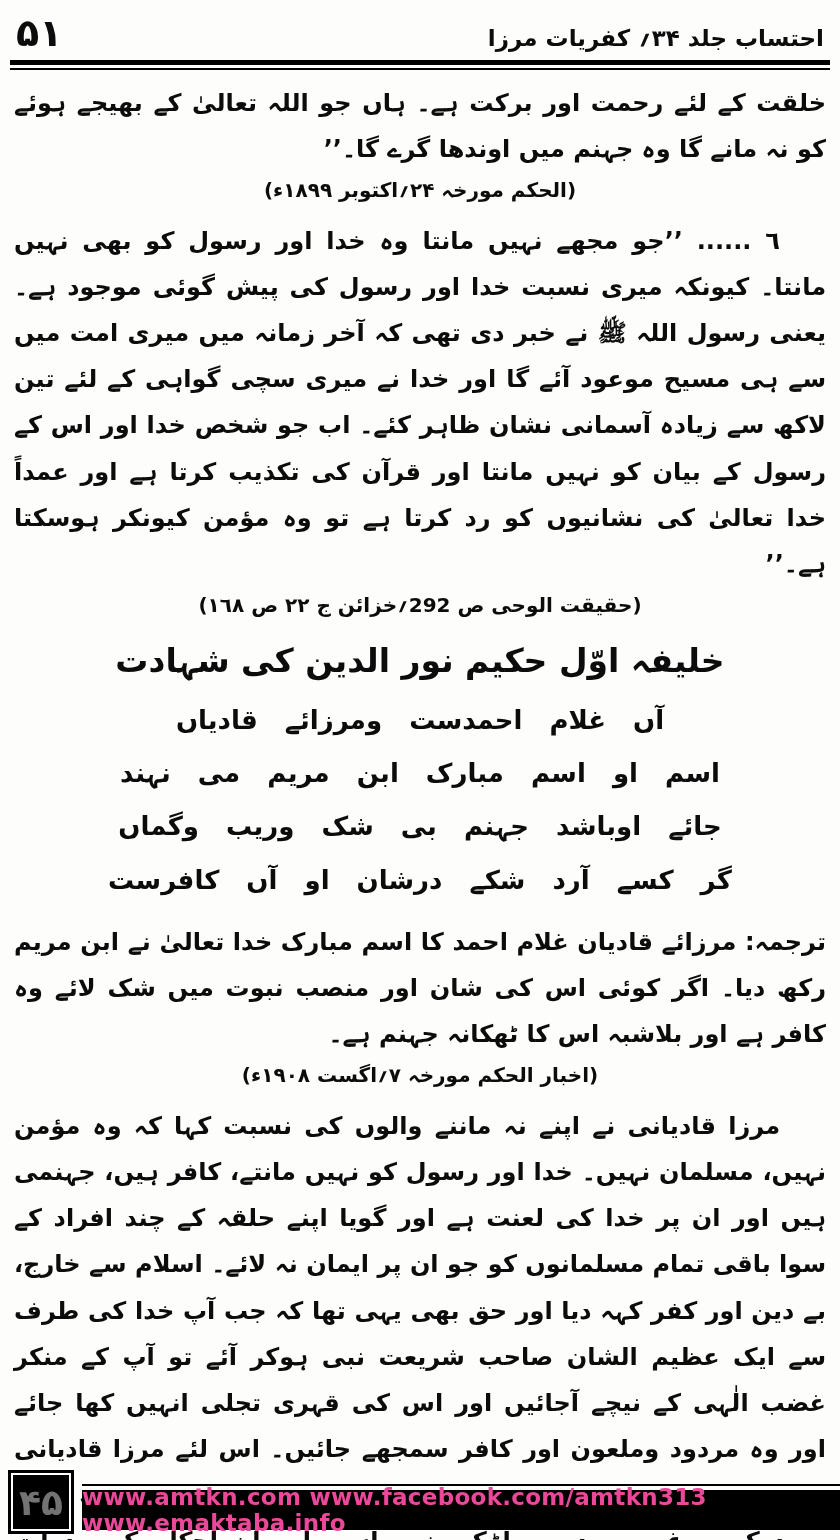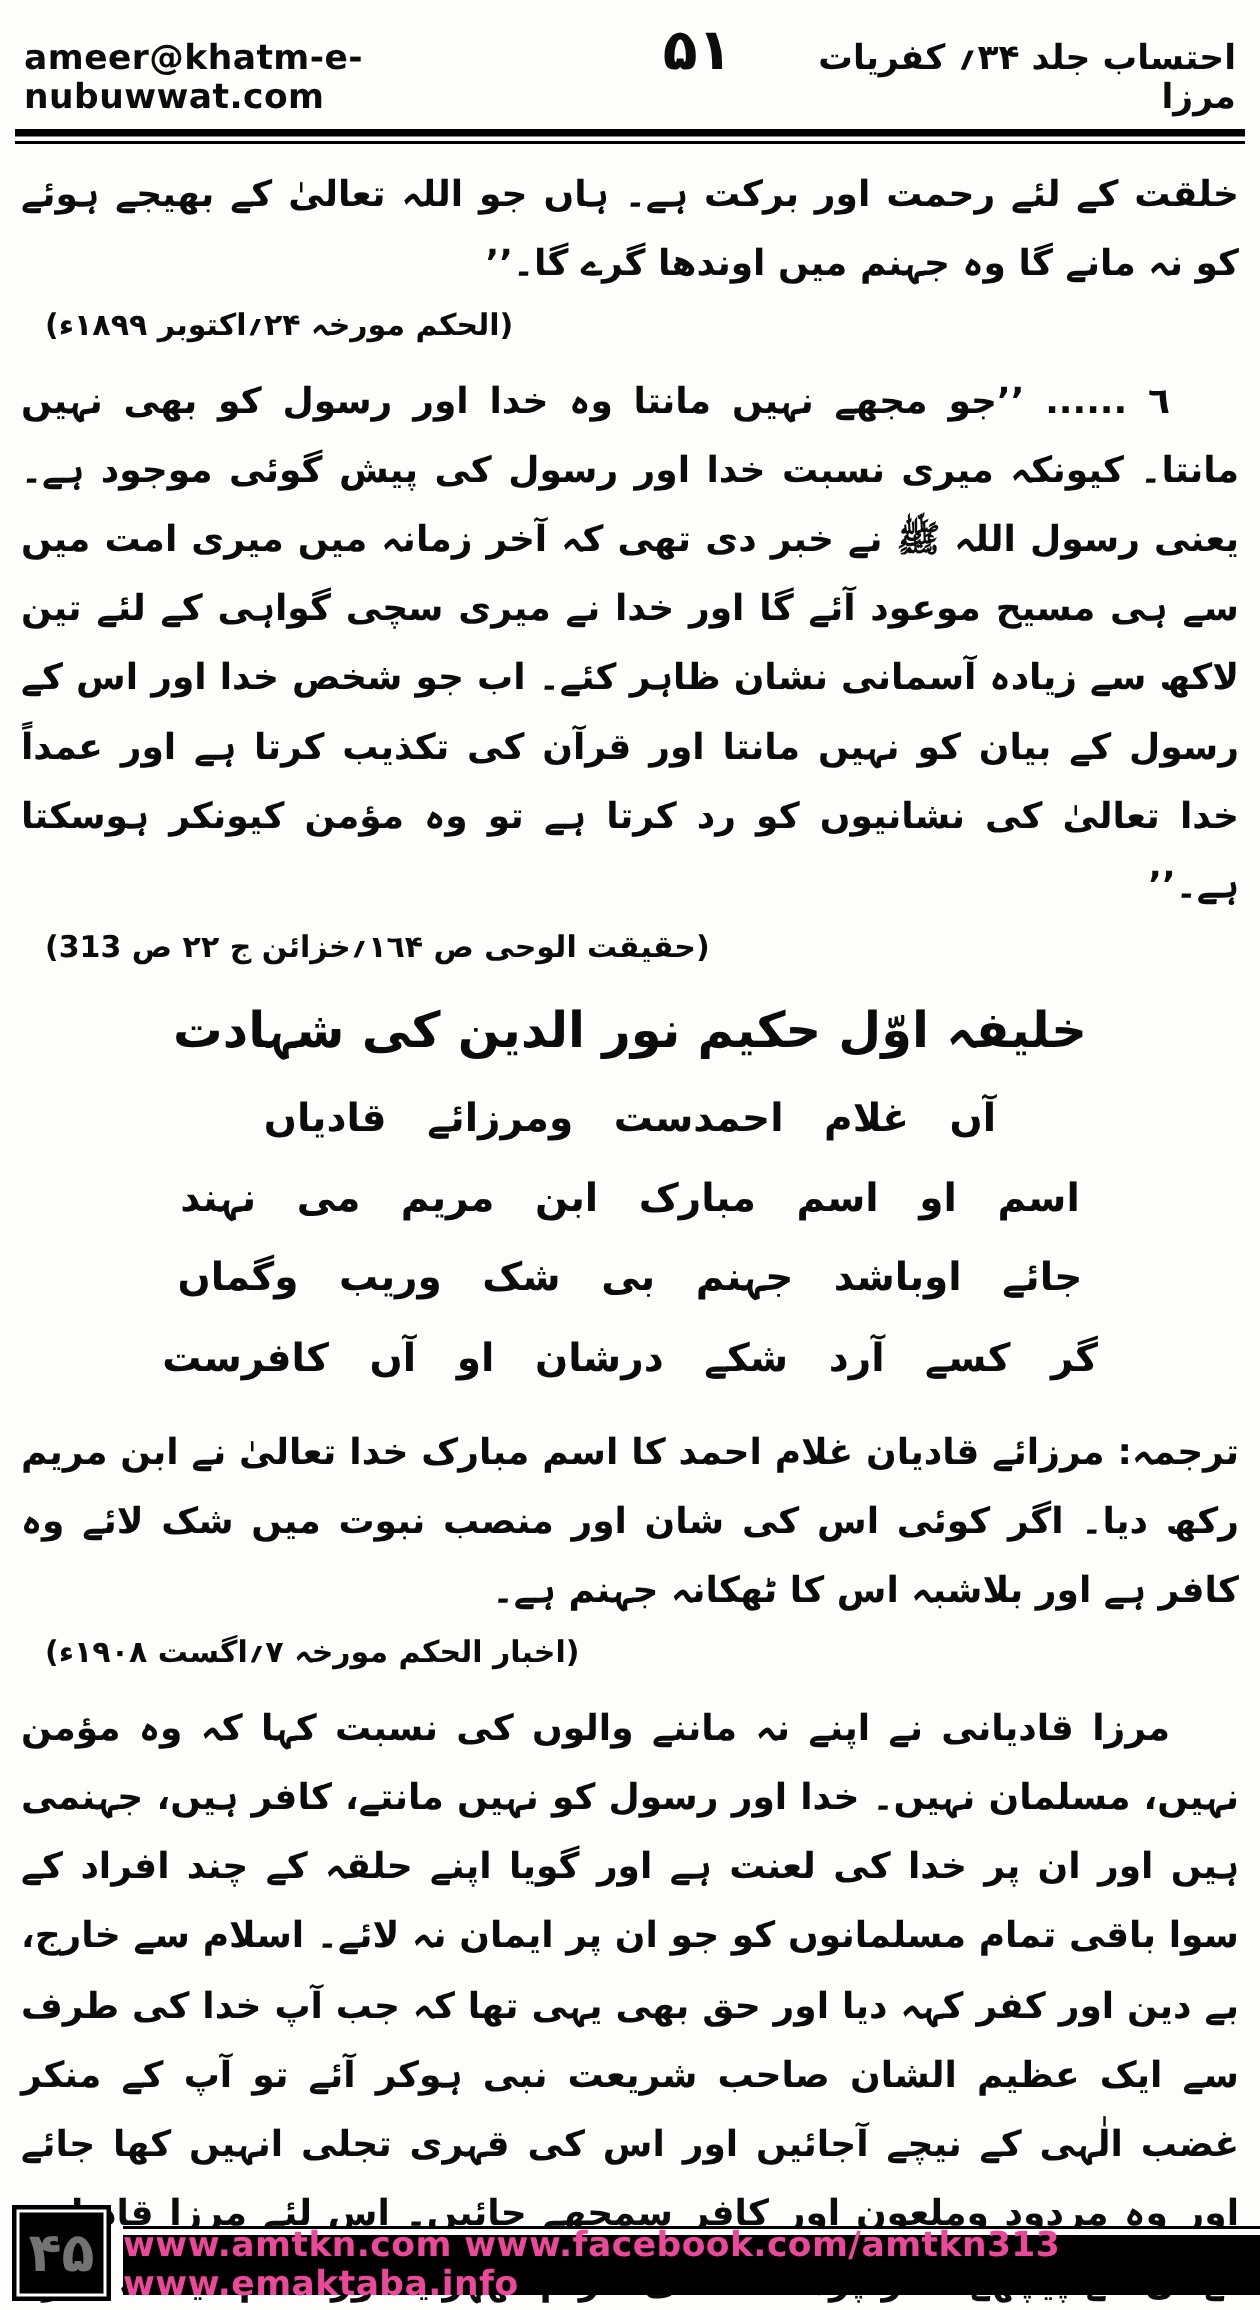--- a/index.html
+++ b/index.html
@@ -45,22 +45,22 @@
     font-weight: 700;
   }
   .para {
     font-size: 24px; line-height: 1.92;
     text-align: justify; text-align-last: right;
     margin: 0 0 2px 0;
   }
   .para.indent { text-indent: 46px; }
   .cite {
     font-size: 20px; line-height: 1.6;
-    text-align: left;
-    margin: 0 0 12px 16px;
+    text-align: center;
+    margin: 0 0 12px 0;
   }
   .heading {
     font-size: 33px; font-weight: 700;
     text-align: center;
     margin: 20px 0 14px 0;
   }
   .poetry { margin: 4px auto 12px auto; text-align: center; }
   .verse {
     font-size: 26px; font-weight: 700;
     line-height: 2.05;
@@ -87,34 +87,33 @@
     font-size: 36px; font-weight: 700;
     box-shadow: inset 0 0 0 3px #000, inset 0 0 0 5px #fff;
   }
 </style>
 </head>
 <body>
 
 <div class="page">
 
   <header class="header">
-    <div class="email">ameer@khatm-e-nubuwwat.com</div>
     <div class="pagenum">۵۱</div>
     <div class="title">احتساب جلد ۳۴؍ کفریات مرزا</div>
   </header>
 
   <div class="double-rule"></div>
 
   <main class="content">
 
     <p class="para">خلقت کے لئے رحمت اور برکت ہے۔ ہاں جو اللہ تعالیٰ کے بھیجے ہوئے کو نہ مانے گا وہ جہنم میں اوندھا گرے گا۔’’</p>
     <p class="cite">(الحکم مورخہ ۲۴؍اکتوبر ۱۸۹۹ء)</p>
 
     <p class="para indent">٦ ...... ’’جو مجھے نہیں مانتا وہ خدا اور رسول کو بھی نہیں مانتا۔ کیونکہ میری نسبت خدا اور رسول کی پیش گوئی موجود ہے۔ یعنی رسول اللہ ﷺ نے خبر دی تھی کہ آخر زمانہ میں میری امت میں سے ہی مسیح موعود آئے گا اور خدا نے میری سچی گواہی کے لئے تین لاکھ سے زیادہ آسمانی نشان ظاہر کئے۔ اب جو شخص خدا اور اس کے رسول کے بیان کو نہیں مانتا اور قرآن کی تکذیب کرتا ہے اور عمداً خدا تعالیٰ کی نشانیوں کو رد کرتا ہے تو وہ مؤمن کیونکر ہوسکتا ہے۔’’</p>
-    <p class="cite">(حقیقت الوحی ص ۱٦۴؍خزائن ج ۲۲ ص 313)</p>
+    <p class="cite">(حقیقت الوحی ص 292؍خزائن ج ۲۲ ص ۱٦۸)</p>
 
     <h2 class="heading">خلیفہ اوّل حکیم نور الدین کی شہادت</h2>
 
     <div class="poetry">
       <p class="verse">آں غلام احمدست ومرزائے قادیاں</p>
       <p class="verse">اسم او اسم مبارک ابن مریم می نہند</p>
       <p class="verse">جائے اوباشد جہنم بی شک وریب وگماں</p>
       <p class="verse">گر کسے آرد شکے درشان او آں کافرست</p>
     </div>
 

